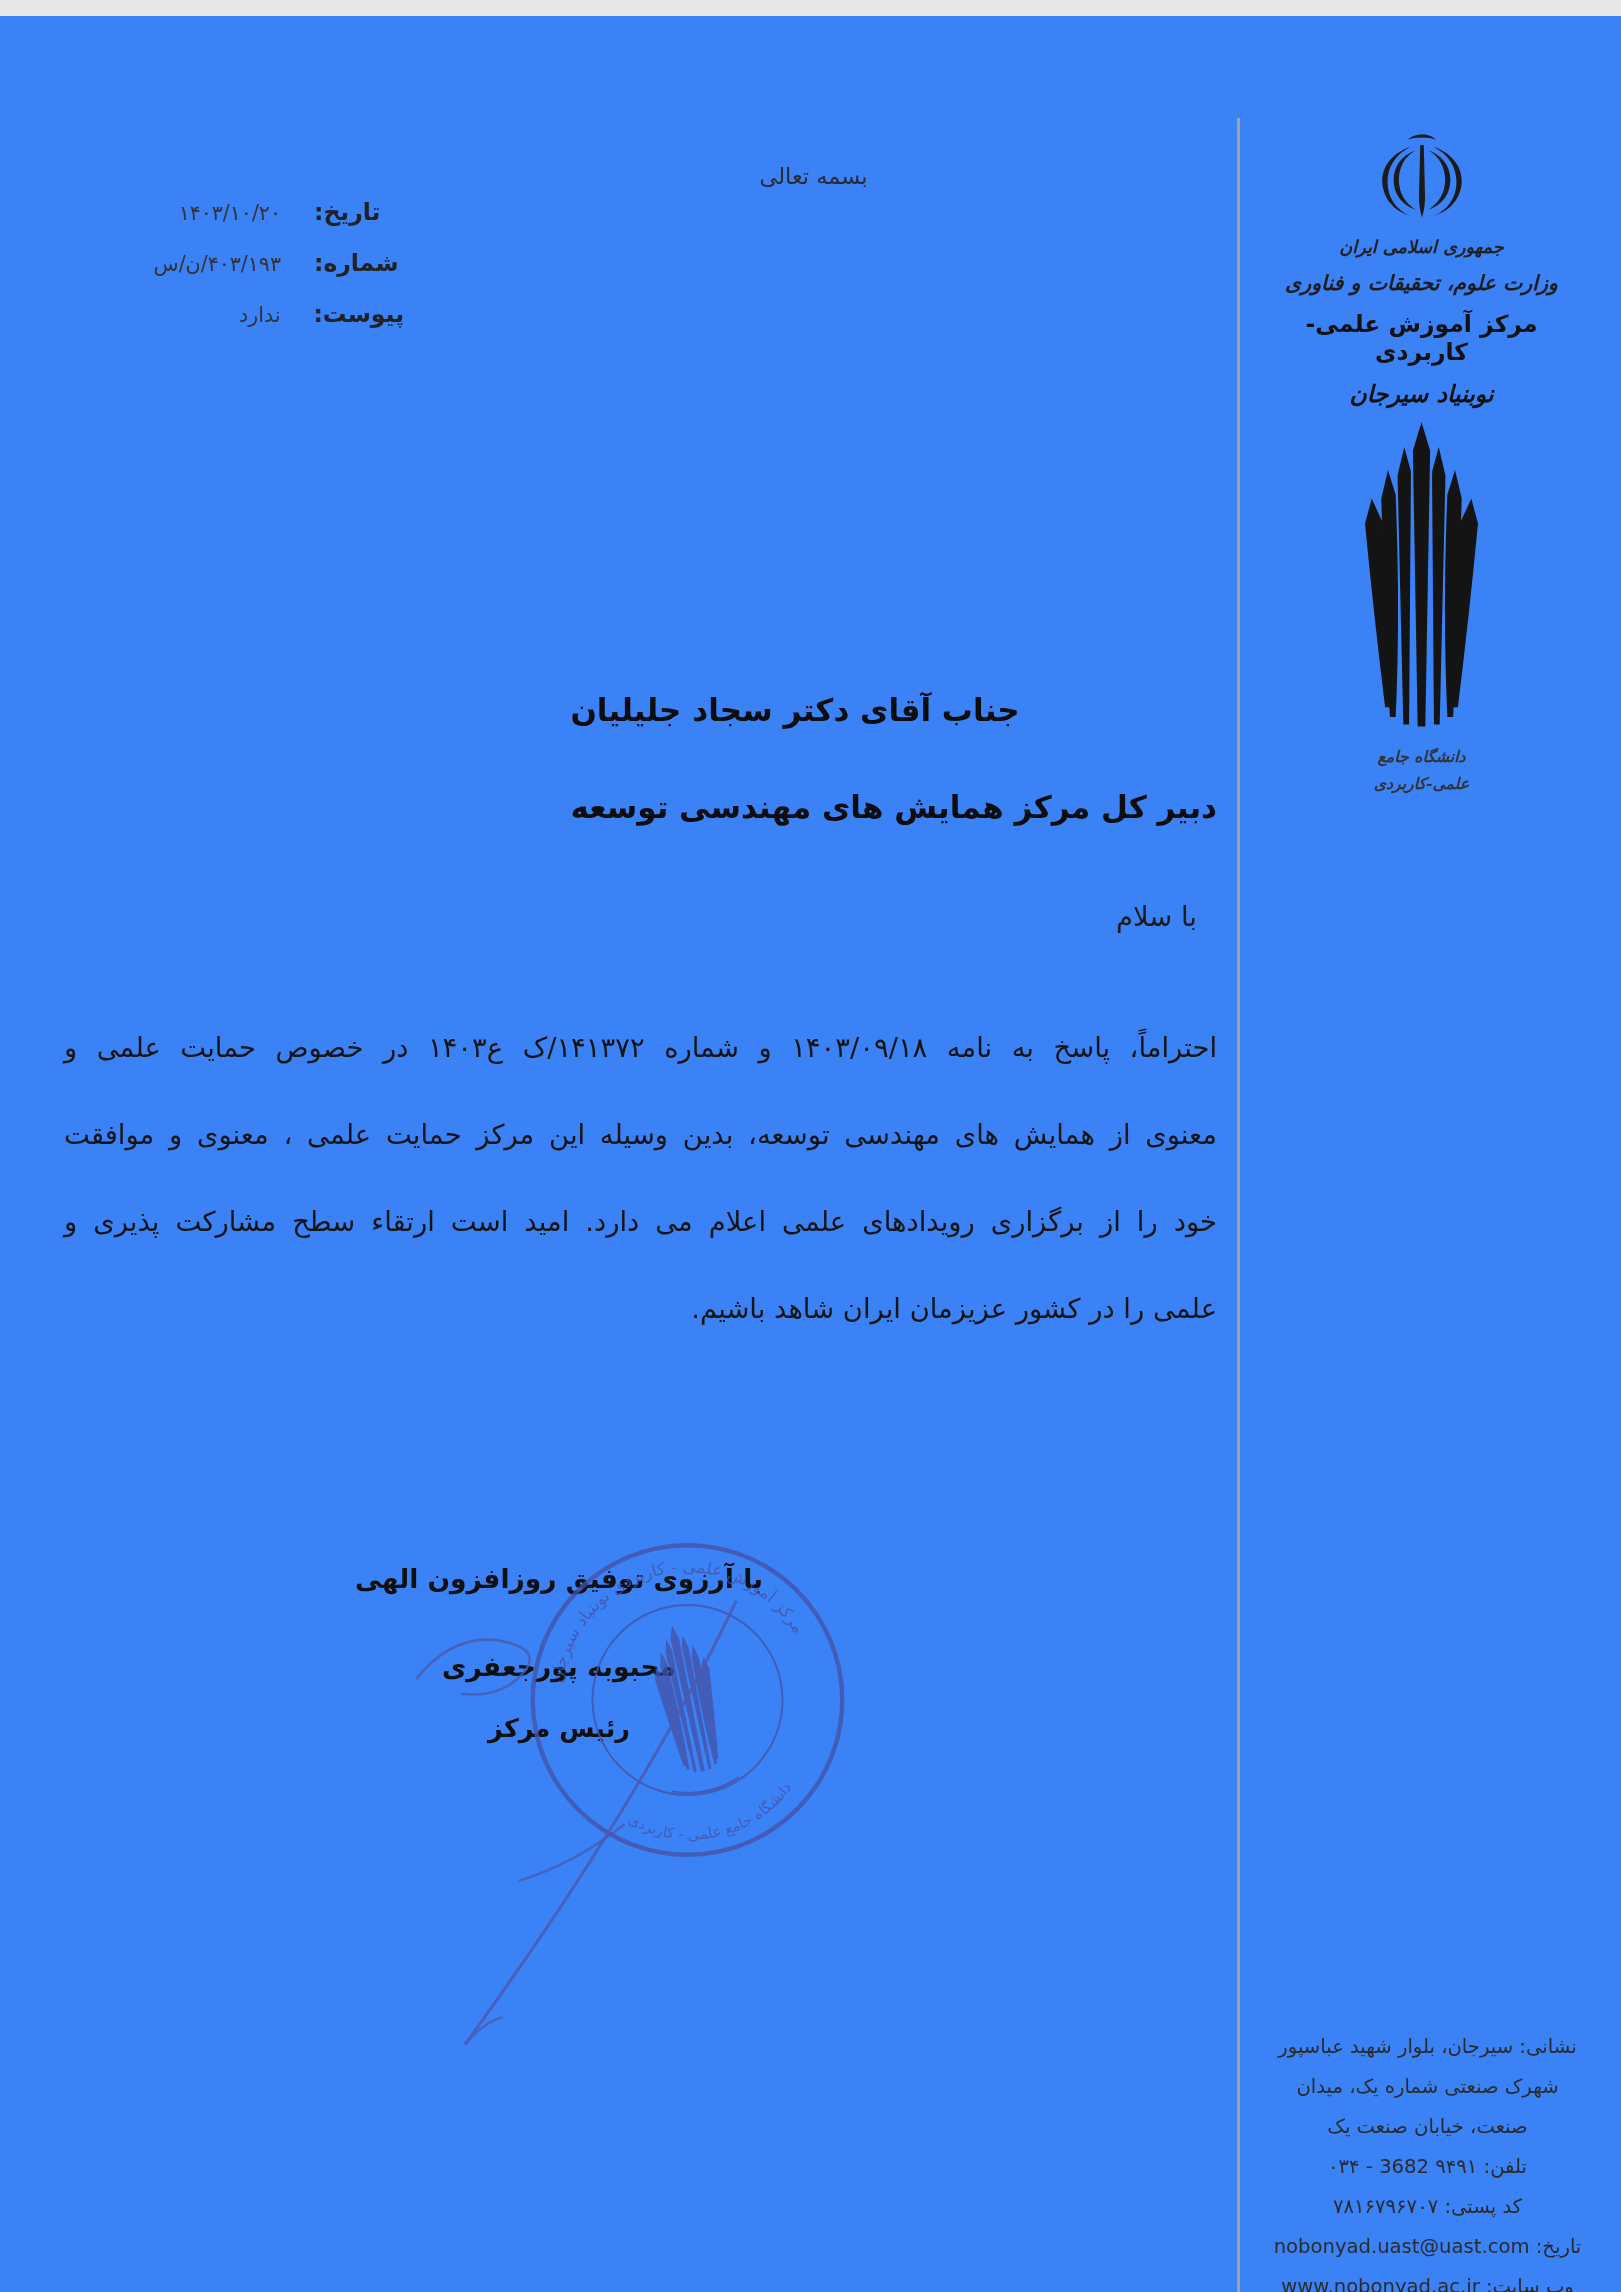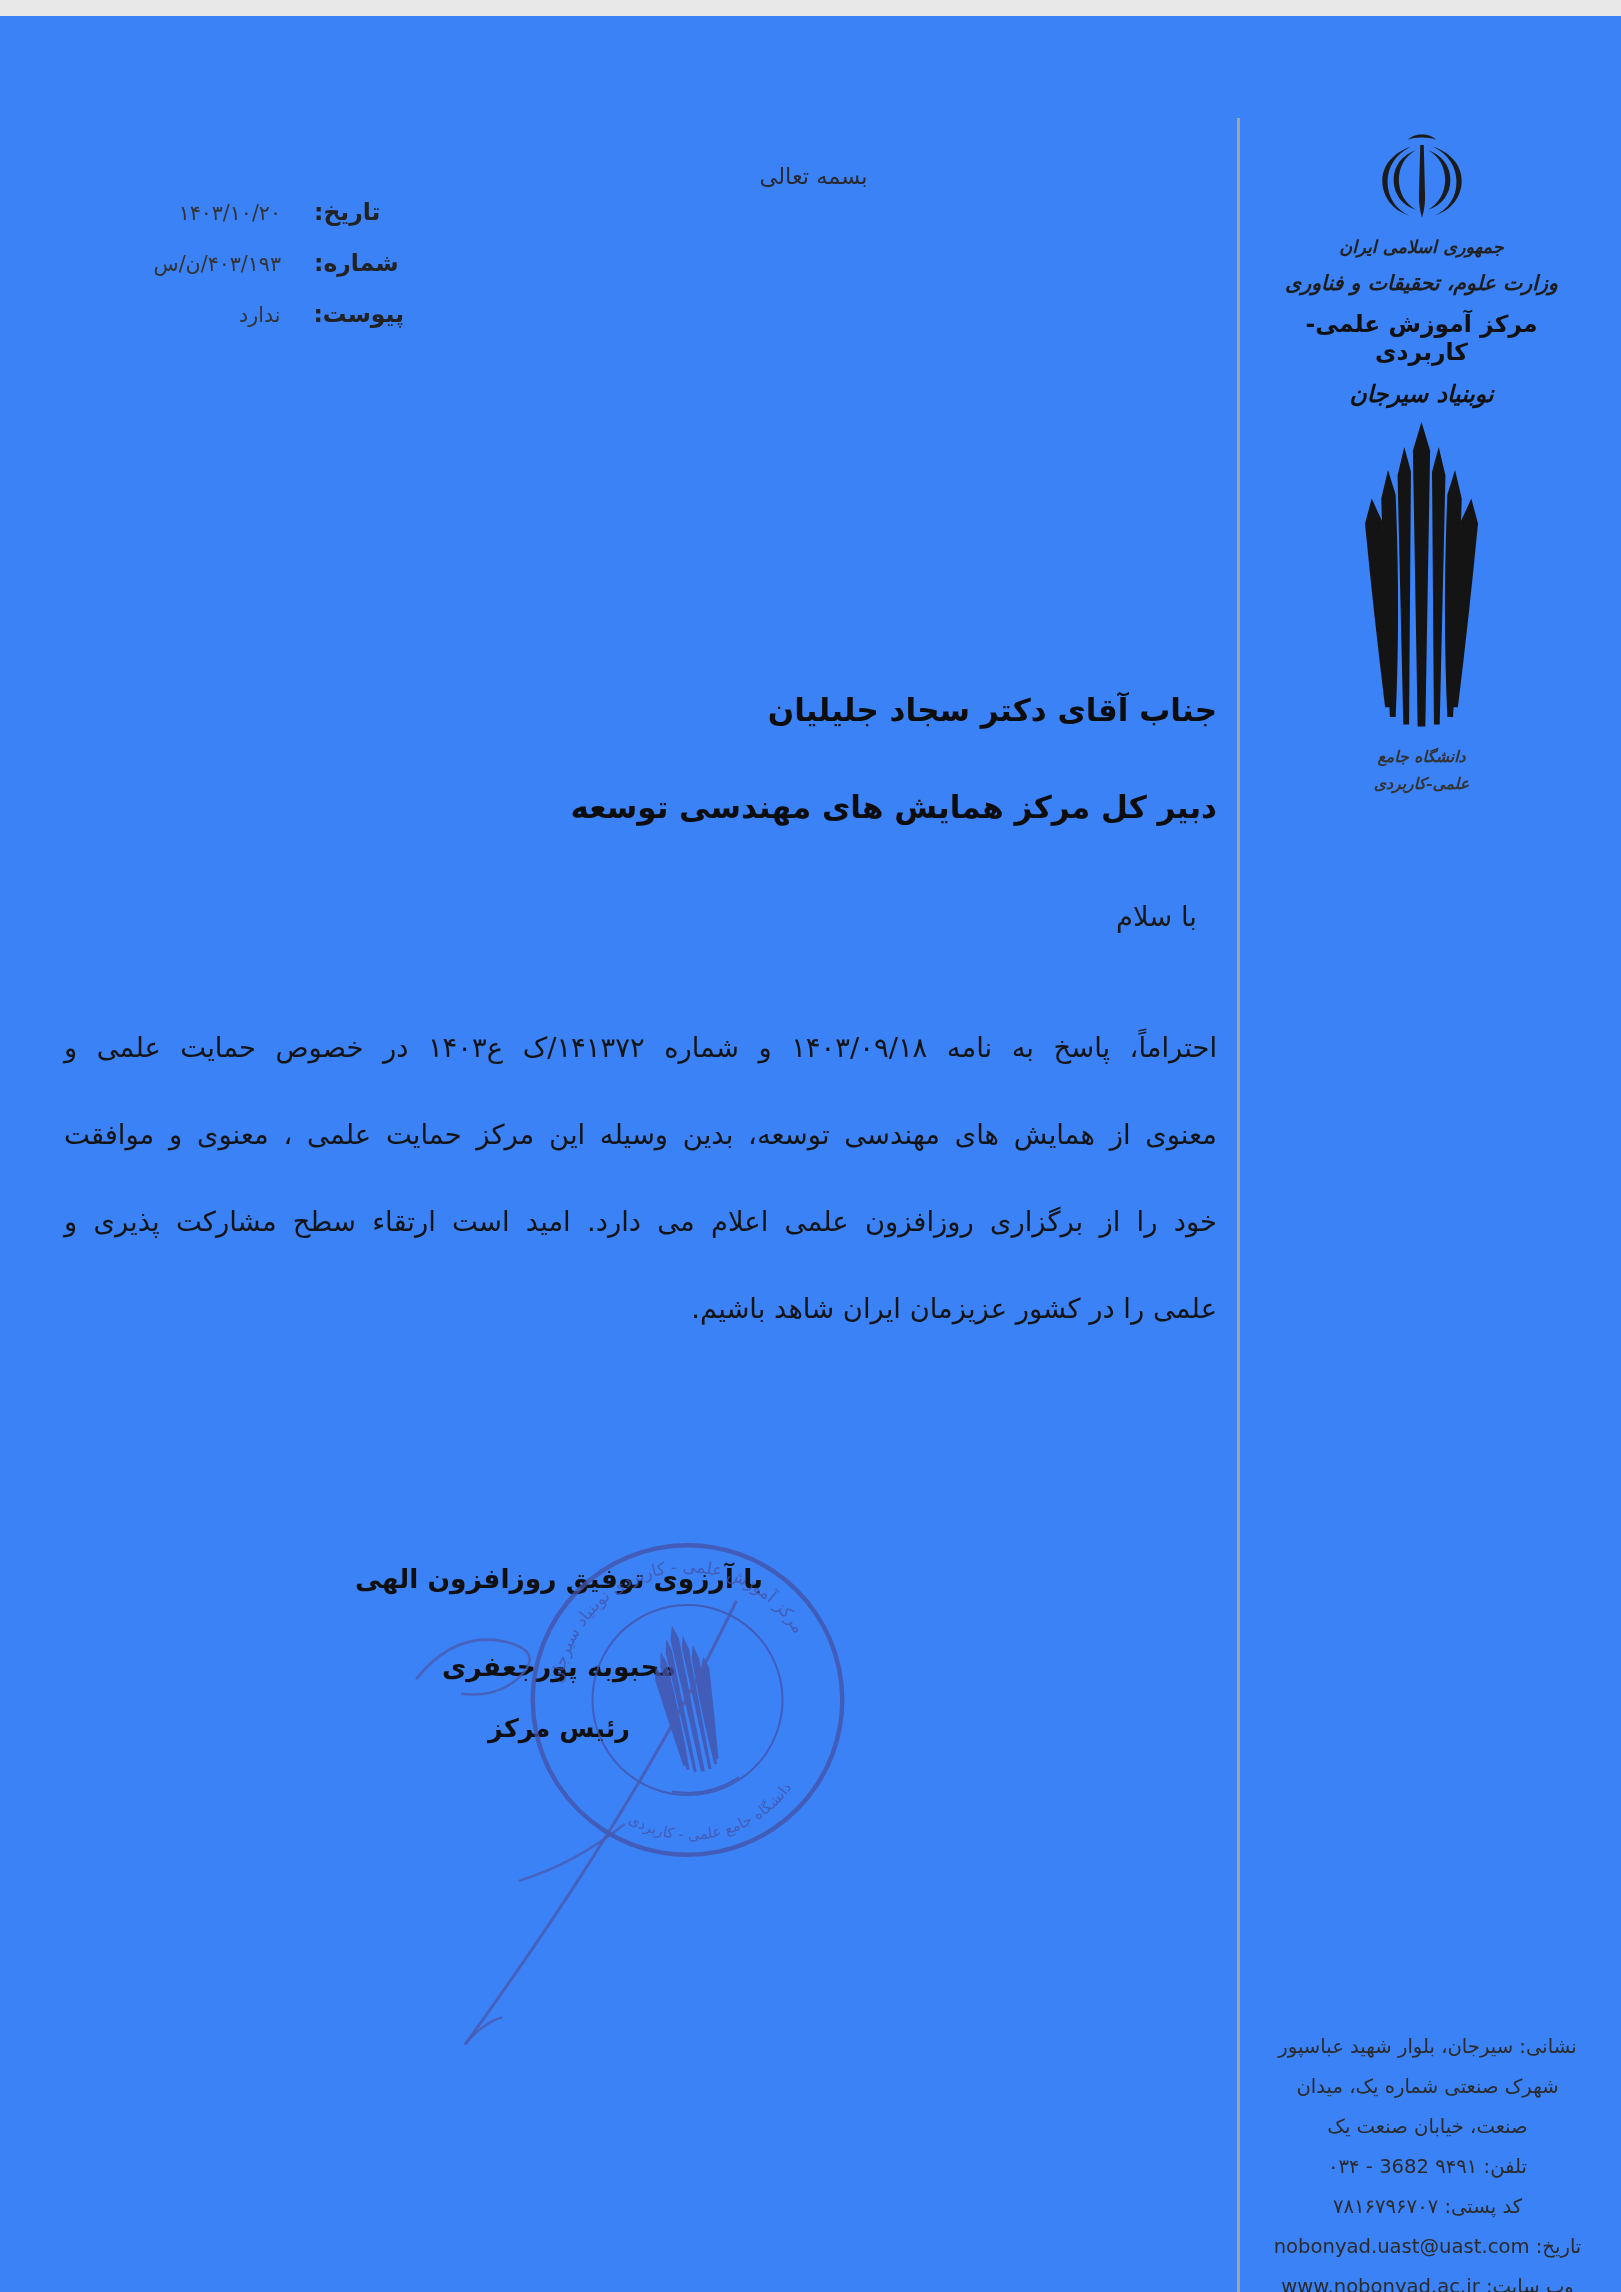--- a/index.html
+++ b/index.html
@@ -27,21 +27,21 @@
   .head-col{left:1255px;top:116px;width:333px;text-align:center;direction:rtl;}
   .emblem-wrap{width:100%;text-align:center;}
   .republic{font-size:17.6px;margin-top:3.9px;color:#222;}
   .ministry{font-size:20.6px;margin-top:13.7px;color:#1d1d1d;}
   .center-name{font-size:23.5px;font-weight:bold;margin-top:15.7px;color:#111;}
   .center-name2{font-size:23.5px;font-weight:bold;margin-top:13.7px;color:#111;font-style:italic;}
   .uast-wrap{margin-top:13.7px;}
   .uni-cal{font-size:15.7px;line-height:25.5px;color:#333;margin-top:2px;}
 
   
-  .recipient{right:404px;top:676px;text-align:right;direction:rtl;}
+  .recipient{right:404px;top:676px;text-align:left;direction:rtl;}
   .recipient .r1{font-size:31px;font-weight:bold;color:#0d0d0d;}
   .recipient .r2{font-size:31px;font-weight:bold;color:#0d0d0d;margin-top:61px;}
 
   .salutation{right:424px;top:885px;font-size:27.4px;color:#1a1a1a;direction:rtl;}
 
   
   .body-block{left:64px;top:988px;width:1153px;direction:rtl;}
   .body-line{font-size:27.4px;line-height:87px;height:87px;text-align:justify;text-align-last:justify;color:#141414;}
   .body-line.last{text-align:left;text-align-last:right;}
 
@@ -119,21 +119,21 @@
   <div class="abs recipient">
     <div class="r1 fa">جناب آقای دکتر سجاد جلیلیان</div>
     <div class="r2 fa">دبیر کل مرکز همایش های مهندسی توسعه</div>
   </div>
 
   <div class="abs salutation fa">با سلام</div>
 
   <div class="abs body-block">
     <div class="body-line fa">احتراماً، پاسخ به نامه ۱۴۰۳/۰۹/۱۸ و شماره ۱۴۱۳۷۲/ک ع۱۴۰۳ در خصوص حمایت علمی و</div>
     <div class="body-line fa">معنوی از همایش های مهندسی توسعه، بدین وسیله این مرکز حمایت علمی ، معنوی و موافقت</div>
-    <div class="body-line fa">خود را از برگزاری روزافزون علمی اعلام می دارد. امید است ارتقاء سطح مشارکت پذیری و</div>
+    <div class="body-line fa">خود را از برگزاری رویدادهای علمی اعلام می دارد. امید است ارتقاء سطح مشارکت پذیری و</div>
     <div class="body-line last fa">علمی را در کشور عزیزمان ایران شاهد باشیم.</div>
   </div>
 
   <div class="abs sig-block">
     <div class="sig-wish fa">با آرزوی توفیق روزافزون الهی</div>
     <div class="sig-name fa">محبوبه پورجعفری</div>
     <div class="sig-title fa">رئیس مرکز</div>
   </div>
 
   <div class="abs stamp">

